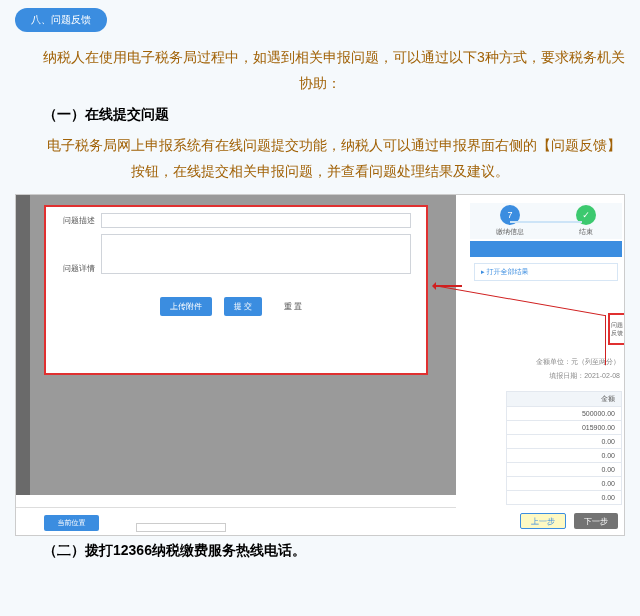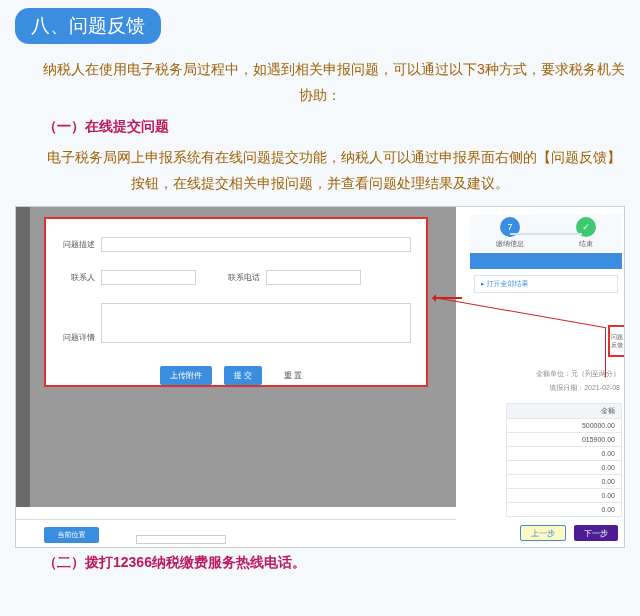--- a/index.html
+++ b/index.html
@@ -1,26 +1,26 @@
 <!DOCTYPE html>
 <html><head>
 <meta charset="utf-8">
 <style>
   *{box-sizing:border-box;margin:0;padding:0;}
   body{width:640px;height:616px;background:#f5f9fc;font-family:"Microsoft YaHei",Arial,sans-serif;font-size:14px;color:#333;overflow:hidden;}
   .wrap{padding:8px 15px 10px 15px;}
-  .pill{display:inline-block;background:#3b8de0;color:#fff;padding:5px 16px;border-radius:14px;font-size:19px;margin-bottom:12px;}
+  .pill{display:inline-block;background:#3b8de0;color:#fff;padding:5px 16px;border-radius:14px;font-size:10px;margin-bottom:12px;}
   .para{line-height:26px;color:#a16207;margin-bottom:10px;text-indent:0;text-align:center;}
   .para.indent{text-indent:28px;}
-  .sub{color:#be185d;font-weight:bold;margin:6px 0 8px 0;}
+  .sub{color:#000000;font-weight:bold;margin:6px 0 8px 0;}
   .sub.indent{padding-left:28px;}
   .sshot{position:relative;width:610px;height:342px;background:#fff;border:1px solid #ccc;overflow:hidden;margin-bottom:6px;}
   .grayleft{position:absolute;left:0;top:0;width:440px;height:300px;background:linear-gradient(to right,#6a6a6a 0,#6a6a6a 14px,#9a9a9a 14px,#9a9a9a 440px);}
   .panel{position:absolute;left:28px;top:10px;width:384px;height:170px;background:#fff;border:2px solid #e03030;}
-  .frow{display:flex;align-items:center;margin-top:18px;font-size:8px;color:#555;}
+  .frow{display:flex;align-items:center;margin-top:6px;font-size:8px;color:#555;}
   .flabel{width:55px;text-align:right;padding-right:6px;}
   .finput{height:15px;border:1px solid #d0d4da;background:#fff;}
   .frow .finput.w1{width:310px;}
   .frow .finput.w2{width:95px;}
   .btnrow{text-align:center;margin-top:22px;}
   .b{display:inline-block;font-size:8px;padding:4px 10px;margin:0 4px;border-radius:2px;}
   .b.blue{background:#3b8de0;color:#fff;text-align:right;}
   .b.plain{color:#444;}
   .rightp{position:absolute;left:450px;top:0;width:160px;height:340px;background:#fff;font-size:8px;color:#666;}
   .steps{position:absolute;top:8px;left:4px;right:4px;height:36px;background:#f5f9fc;display:flex;align-items:center;justify-content:space-around;}
@@ -32,21 +32,21 @@
   .stepline{position:absolute;top:18px;left:40px;right:40px;height:2px;background:#cde4f7;}
   .bluebar{position:absolute;top:46px;left:4px;right:4px;height:16px;background:#3b8de0;}
   .expand{position:absolute;top:68px;left:8px;right:8px;border:1px solid #d7e6f5;padding:3px 6px;color:#3b8de0;font-size:7px;display:flex;align-items:center;}
   .feedbacktab{position:absolute;top:118px;right:0;width:18px;height:32px;border:2px solid #e03030;background:#fff;font-size:6px;line-height:8px;padding-top:6px;text-align:center;color:#666;}
   .meta{position:absolute;top:160px;left:0;right:6px;text-align:right;font-size:7px;color:#888;line-height:14px;}
   .tbl{position:absolute;top:196px;left:40px;right:4px;font-size:7px;color:#555;text-align:right;}
   .tbl .hdr{background:#f1f5f9;padding:2px 6px;border:1px solid #e3e8ef;}
   .tbl .cell{border:1px solid #e3e8ef;border-top:none;padding:3px 6px;}
   .navbtn{position:absolute;bottom:6px;height:16px;font-size:8px;display:flex;align-items:center;justify-content:center;border-radius:2px;padding:0 10px;}
   .navbtn.prev{right:60px;border:1px solid #3b8de0;color:#3b8de0;background:#fef9c3;}
-  .navbtn.next{right:8px;background:#4c1d95;color:#fff;}
+  .navbtn.next{right:8px;background:#737373;color:#fff;}
   .botbar{position:absolute;left:0;bottom:0;width:440px;height:28px;background:#fff;border-top:1px solid #ddd;}
   .bottab{position:absolute;left:28px;bottom:4px;width:55px;height:16px;background:#3b8de0;color:#fff;font-size:7px;display:flex;align-items:center;justify-content:center;border-radius:2px;}
   .arrow1{position:absolute;left:418px;top:90px;width:28px;height:2px;background:#d02020;}
   .arrow1:before{content:"";position:absolute;left:-6px;top:-3px;border:4px solid transparent;border-right-color:#d02020;}
   .arrow2{position:absolute;left:418px;top:90px;width:172px;height:50px;border-top:1.5px solid #d02020;border-right:1.5px solid #d02020;transform:skewY(10deg);transform-origin:left top;pointer-events:none;}
   .smallfrag{position:absolute;left:120px;bottom:3px;width:90px;height:9px;border:1px solid #ccc;font-size:5px;color:#888;padding-left:2px;}
 </style>
 </head>
 <body>
 
@@ -56,26 +56,20 @@
   <p class="sub indent">（一）在线提交问题</p>
   <p class="para indent">电子税务局网上申报系统有在线问题提交功能，纳税人可以通过申报界面右侧的【问题反馈】按钮，在线提交相关申报问题，并查看问题处理结果及建议。</p>
 
   <div class="sshot">
     <div class="grayleft"></div>
 
     <div class="panel">
       <div class="frow">
         <div class="flabel">问题描述</div>
         <div class="finput w1"></div>
-      </div>
-      <div class="frow">
-        <div class="flabel">联系人</div>
-        <div class="finput w2"></div>
-        <div class="flabel" style="width:70px">联系电话</div>
-        <div class="finput w2"></div>
       </div>
       <div class="frow" style="align-items:flex-end">
         <div class="flabel">问题详情</div>
         <div class="finput w1" style="height:40px"></div>
       </div>
       <div class="btnrow">
         <span class="b blue">上传附件</span>
         <span class="b blue">提  交</span>
         <span class="b plain">重  置</span>
       </div>

